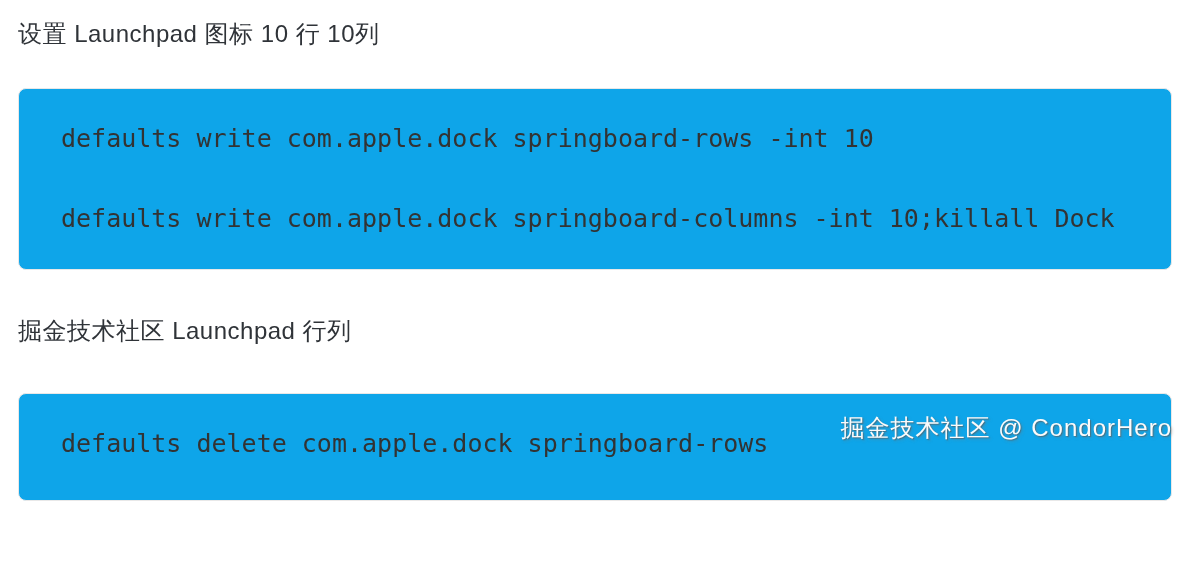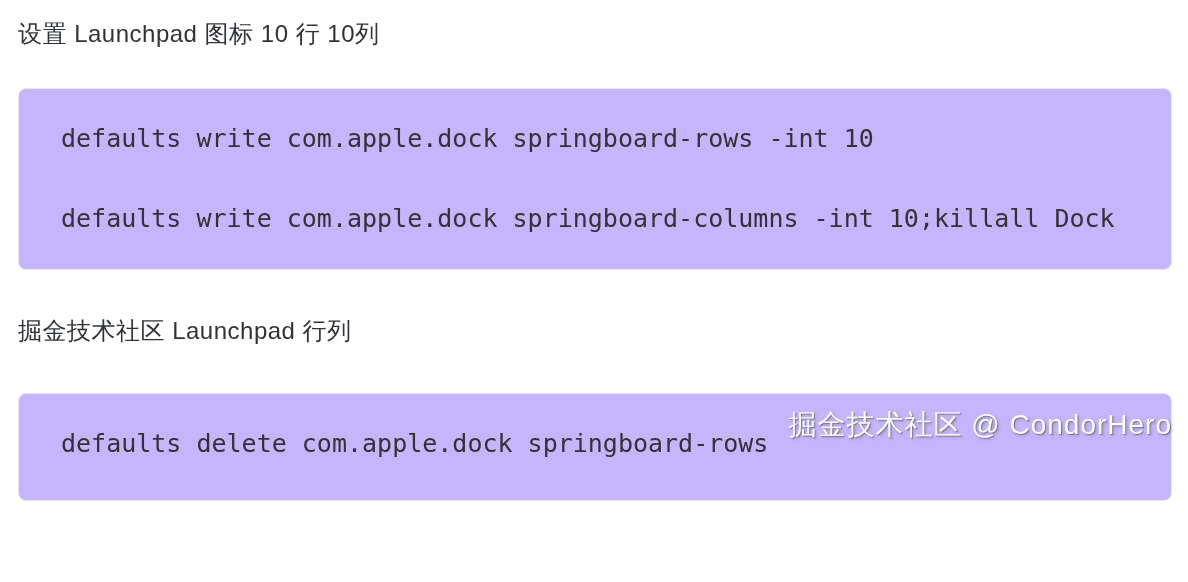--- a/index.html
+++ b/index.html
@@ -21,21 +21,21 @@
 
   .section-heading {
     font-size: 24px;
     font-weight: 500;
     line-height: 32px;
     color: #2f3338;
     letter-spacing: 0.5px;
   }
 
   .code-block {
-    background: #c4b5fd;
+    background: #0ea5e9;
     border: 1px solid #e8e8e8;
     border-radius: 8px;
     padding: 10px 30px 10px 42px;
     margin-top: 38px;
     overflow: hidden;
   }
 
   .code-block.second {
     margin-top: 46px;
     padding-bottom: 16px;
@@ -51,21 +51,21 @@
     font-size: 25px;
     line-height: 80px;
     color: #333333;
     white-space: pre;
   }
 
   .watermark {
     position: absolute;
     right: 16px;
     bottom: 14px;
-    font-size: 28px;
+    font-size: 24px;
     font-weight: 400;
     color: #fbfbfb;
     text-shadow: 1px 1px 1px rgba(90,90,90,0.65), 2px 2px 3px rgba(120,120,120,0.35);
     letter-spacing: 1px;
     pointer-events: none;
   }
 </style>
 </head>
 <body>
 

